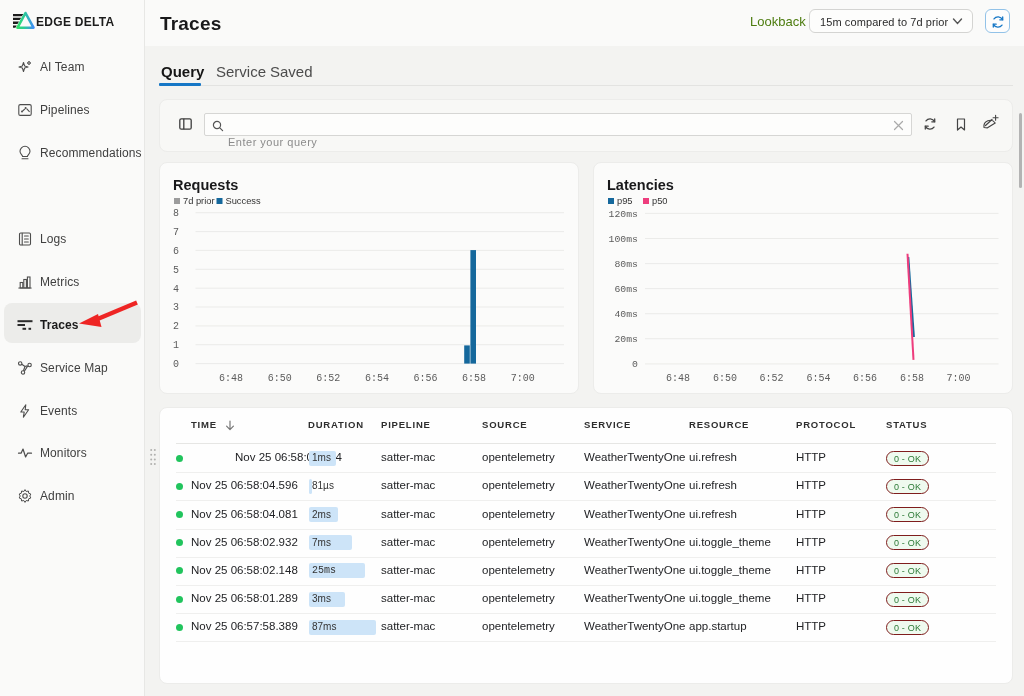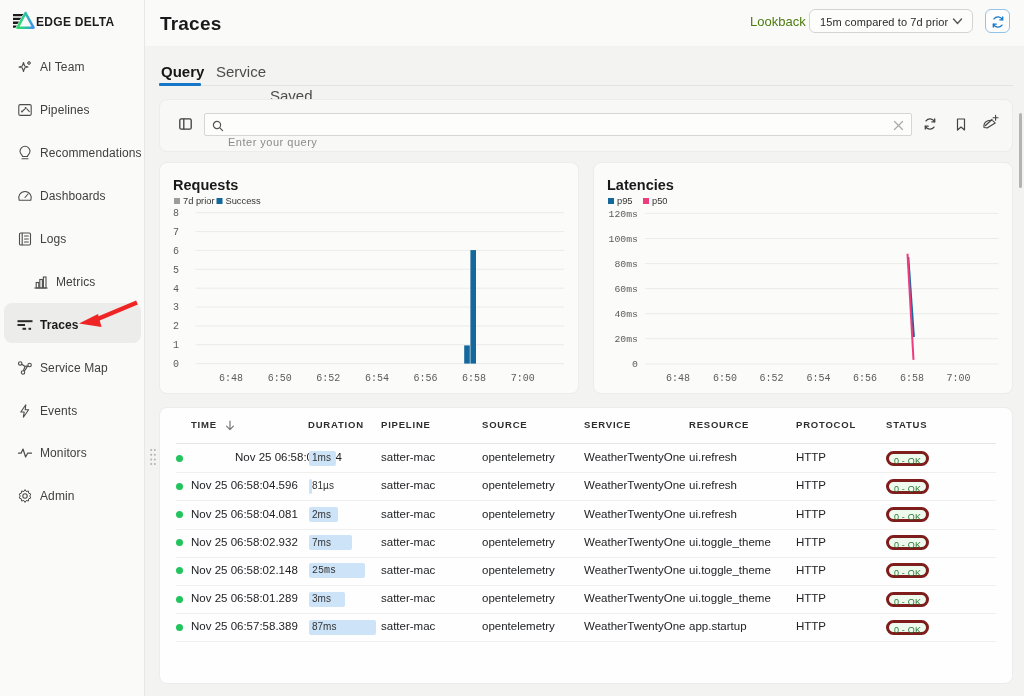--- a/index.html
+++ b/index.html
@@ -21,21 +21,21 @@
   #tabline { position:absolute; left:159px; top:85px; width:854px; height:1px; background:#e3e3e1; }
   #tabunder { position:absolute; left:159px; top:83px; width:42px; height:2.5px; background:#1677c6; border-radius:1px; }
   
   .card { position:absolute; border:1px solid #ececea; border-radius:8px; background:#fbfbfa; }
   
   .th { position:absolute; font-size:9.5px; font-weight:bold; letter-spacing:0.8px; color:#2e2e2e; top:419px; }
   .row-text { position:absolute; font-size:11.5px; color:#222326; }
   .dot { position:absolute; width:7px; height:7px; border-radius:50%; background:#21c45d; left:176px; }
   .chip { position:absolute; left:309px; height:15px; background:#cde4f8; border-radius:2px; }
   .chip-t { position:absolute; left:312px; font-size:10px; color:#333; }
-  .pill { position:absolute; left:886px; width:43px; height:15px; border:3px solid #7f1d1d; border-radius:8px; background:#effaef; color:#2c7a36; font-size:9px; text-align:center; line-height:14px; letter-spacing:0.2px; }
+  .pill { position:absolute; left:886px; width:43px; height:15px; border:1px solid #7f1d1d; border-radius:8px; background:#effaef; color:#2c7a36; font-size:9px; text-align:center; line-height:14px; letter-spacing:0.2px; }
   .rowline { position:absolute; left:176px; width:820px; height:1px; background:#efefee; }
 </style>
 </head>
 <body>
 <div id="app">
 
   <div id="sidebar"></div>
 
   <svg class="abs" style="left:12px; top:11px;" width="112" height="20" viewBox="0 0 112 20">
     <defs>
@@ -74,37 +74,30 @@
     <div class="nav-label">Pipelines</div>
   </div>
 
   <div class="nav-item" style="top:133px;">
     <svg class="nav-icon" viewBox="0 0 16 16" fill="none" stroke="#4d4d4d" stroke-width="1.1" stroke-linecap="round">
       <path d="M5 13.7 h6 M5.6 11.5 c0-1.8-2.6-2.4-2.6-5.2 a5 5 0 0 1 10 0 c0 2.8-2.6 3.4-2.6 5.2 Z"></path>
     </svg>
     <div class="nav-label">Recommendations</div>
   </div>
 
-  <div class="nav-item" style="top:176px;">
-    <svg class="nav-icon" viewBox="0 0 16 16" fill="none" stroke="#4d4d4d" stroke-width="1.1" stroke-linecap="round">
-      <path d="M2.2 12.2 a6.3 6.3 0 1 1 11.6 0 Z"></path>
-      <path d="M8 9.5 L11 6"></path>
-    </svg>
-    <div class="nav-label">Dashboards</div>
-  </div>
 
   <div class="nav-item" style="top:219px;">
     <svg class="nav-icon" viewBox="0 0 16 16" fill="none" stroke="#4d4d4d" stroke-width="1.1" stroke-linecap="round">
       <rect x="2.5" y="2" width="11" height="12" rx="1.2"></rect>
       <path d="M5.2 2.4 v11.3 M7.5 5 h3.8 M7.5 8 h3.8 M7.5 11 h3.8"></path>
     </svg>
     <div class="nav-label">Logs</div>
   </div>
 
-  <div class="nav-item" style="top:262px;margin-left:16px;">
+  <div class="nav-item" style="top:262px;">
     <svg class="nav-icon" viewBox="0 0 16 16" fill="none" stroke="#4d4d4d" stroke-width="1.1" stroke-linecap="round">
       <path d="M1.8 14 h12.4"></path>
       <rect x="3.2" y="8.5" width="2.6" height="5.5"></rect>
       <rect x="6.8" y="5.5" width="2.6" height="8.5"></rect>
       <rect x="10.4" y="3" width="2.6" height="11"></rect>
     </svg>
     <div class="nav-label">Metrics</div>
   </div>
 
   <div class="nav-item" style="top:305px;">
@@ -176,21 +169,21 @@
   </div>
   <div class="abs" style="left:985px; top:9px; width:25px; height:24px; border:1px solid #92c2e8; border-radius:6px; background:#fdfdfd;">
     <svg class="abs" style="left:6px; top:6px;" width="12" height="12" viewBox="0 0 12 12" fill="none" stroke="#1677c6" stroke-width="1.3" stroke-linecap="round">
       <path d="M10.5 3.6 A5 5 0 0 0 2 2.9 M1.5 8.4 A5 5 0 0 0 10 9.1"></path>
       <path d="M10.7 0.9 v2.9 h-2.9 M1.3 11.1 v-2.9 h2.9" fill="none"></path>
     </svg>
   </div>
 
   <div class="tab" style="left:161px; font-weight:bold; color:#151515;">Query</div>
   <div class="tab" style="left:216px;">Service</div>
-  <div class="tab" style="left:270px;margin-top:24px;">Saved</div>
+  <div class="tab" style="left:270px;">Saved</div>
   <div id="tabline"></div>
   <div id="tabunder"></div>
 
   <div class="card" style="left:159px; top:99px; width:854px; height:53px; background:#f8f8f6;">
     <svg class="abs" style="left:19px; top:18px;" width="13" height="12" viewBox="0 0 13 12" fill="none" stroke="#3d3d3d" stroke-width="1.3">
       <rect x="0.8" y="0.8" width="11.4" height="10.4" rx="1.5"></rect>
       <path d="M4.8 0.8 v10.4"></path>
     </svg>
     <div class="abs" style="left:44px; top:13px; width:708px; height:23px; background:#fdfdfc; border:1px solid #d6d6d4; border-radius:2px;">
       <svg class="abs" style="left:7px; top:5.5px;" width="12" height="12" viewBox="0 0 12 12" fill="none" stroke="#555" stroke-width="1.2">

